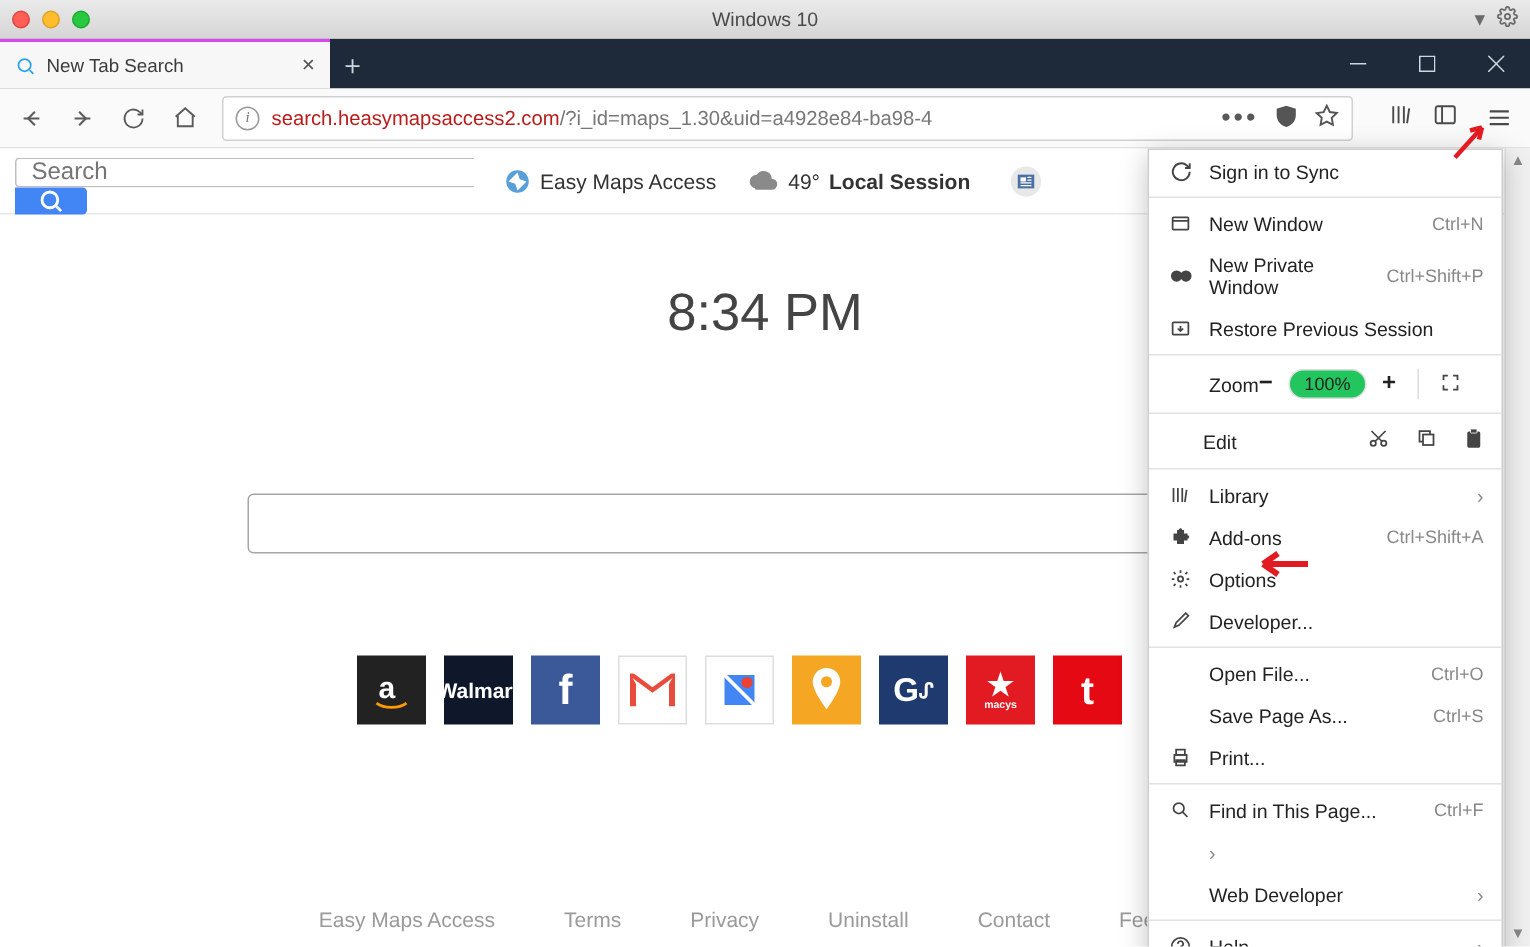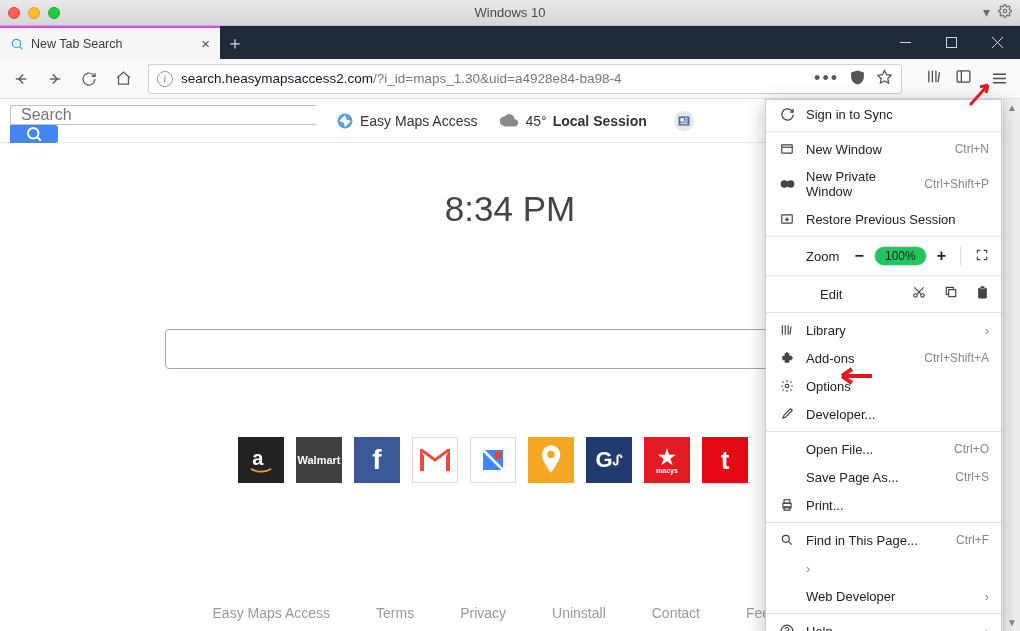--- a/index.html
+++ b/index.html
@@ -22,35 +22,35 @@
 .tab .tab-close { margin-left: auto; color: #555; font-size: 15px; cursor: pointer; }
 .new-tab-btn { width: 30px; height: 33px; color: #cfd6df; display: flex; align-items: center; justify-content: center; font-size: 18px; }
 .win-ctrls { margin-left: auto; display: flex; }
 .win-ctrls div { width: 46px; height: 33px; display: flex; align-items: center; justify-content: center; color: #cfd6df; }
 
 
 .nav-bar { height: 40px; background: #fafafa; border-bottom: 1px solid #e1e1e1; display: flex; align-items: center; padding: 0 6px; gap: 4px; }
 .nav-btn { width: 30px; height: 30px; display: flex; align-items: center; justify-content: center; color: #5a5a5a; border-radius: 4px; }
 .urlbar { flex: 1; height: 30px; margin: 0 6px; border: 1px solid #d0d0d0; border-radius: 3px; background: #fff; display: flex; align-items: center; padding: 0 8px; font-size: 13.5px; color: #777; overflow: hidden; }
 .urlbar .info-icon { width: 16px; height: 16px; border: 1px solid #999; border-radius: 50%; display: flex; align-items: center; justify-content: center; font-size: 10px; color: #777; margin-right: 8px; flex: none; font-family: Georgia, serif; font-style: italic; }
-.urlbar .host { color: #0f172a; }
+.urlbar .host { color: #b91c1c; }
 .ext-icons { display: flex; align-items: center; gap: 10px; color: #595959; }
 .ext-icons .dots { font-size: 18px; letter-spacing: 2px; }
 .right-icons { display: flex; align-items: center; gap: 12px; margin-left: 14px; color: #4a4a4a; }
 .hamburger { width: 30px; height: 30px; display: flex; align-items: center; justify-content: center; }
 
 
 .app-menu { position: absolute; top: 99px; right: 18px; width: 237px; background: #fff; border: 1px solid #ccc; box-shadow: 0 4px 18px rgba(0,0,0,0.25); font-size: 13px; color: #222; z-index: 100; }
 .app-menu .row { display: flex; align-items: center; padding: 6px 12px; min-height: 28px; }
 .app-menu .row .ico { width: 18px; height: 16px; margin-right: 10px; display: flex; align-items: center; justify-content: center; color: #444; flex: none; }
 .app-menu .row .lbl { flex: 1; }
 .app-menu .row .shortcut { color: #888; font-size: 12px; }
 .app-menu .row .chev { color: #888; font-size: 13px; }
 .app-menu .sep { height: 1px; background: #e2e2e2; margin: 3px 0; }
-.app-menu .zoom-row { justify-content: space-between; padding: 6px 12px; }
+.app-menu .zoom-row { padding: 6px 12px; }
 .app-menu .zoom-row .zoom-grp { display: flex; align-items: center; gap: 10px; }
 .app-menu .zoom-row .pct { background: #22c55e; border: 1px solid #ddd; border-radius: 12px; padding: 2px 10px; font-size: 12px; }
 .app-menu .zoom-row .divider { width: 1px; height: 20px; background: #ddd; margin: 0 4px; }
 .app-menu .edit-row { justify-content: space-between; }
 .app-menu .edit-row .edit-grp { display: flex; gap: 18px; }
 .arrow-to-menu { position: absolute; top: 79px; right: 24px; pointer-events: none; z-index: 101; }
 .arrow-to-options { position: absolute; z-index: 102; pointer-events: none; }
 
 
 .page { height: calc(631px - 26px - 33px - 40px); background: #fff; overflow: hidden; position: relative; }
@@ -188,21 +188,21 @@
       <svg width="18" height="18" viewBox="0 0 24 24">
           <circle cx="12" cy="12" r="10" fill="#5aa0d8"></circle>
           <path d="M12 4l2 6 6 2-8 8-2-6-6-2 8-8z" fill="#fff"></path>
         </svg>
       <span>Easy Maps Access</span>
     </div>
     <div class="pt-item">
       <svg width="22" height="16" viewBox="0 0 24 16">
           <path d="M6 13a5 5 0 0 1 1-9.9A6 6 0 0 1 18 6a4 4 0 0 1 0 8H6z" fill="#8a8a8a"></path>
         </svg>
-      <span>45°</span>
+      <span>49°</span>
       <b>Local Session</b>
     </div>
     <div class="pt-item" style="margin-left:6px;">
       <svg width="22" height="22" viewBox="0 0 24 24">
           <circle cx="12" cy="12" r="11" fill="#e8e8e8"></circle>
           <rect x="6" y="7" width="12" height="10" fill="#4a6fa5"></rect>
           <rect x="8" y="9" width="4" height="3" fill="#fff"></rect>
           <path d="M13 9h3M13 11h3M8 13h8M8 15h8" stroke="#fff" stroke-width="1"></path>
         </svg>
     </div>
@@ -211,21 +211,21 @@
   <div class="clock">8:34 PM</div>
   <div class="big-search"></div>
 
   <div class="tiles">
     <div class="tile" style="background:#222">
         <svg width="30" height="30" viewBox="0 0 24 24">
           <text x="5" y="16" font-size="16" fill="#fff" font-weight="bold">a</text>
           <path d="M4 19c4 3 12 3 16 0" stroke="#ff9900" stroke-width="1.5" fill="none"></path>
         </svg>
       </div>
-    <div class="tile" style="background:#404040;font-size:11px">Walmart</div>
+    <div class="tile" style="background:#0f172a;font-size:14px">Walmart</div>
     <div class="tile" style="background:#3b5998;font-size:28px;font-family:Arial">f</div>
     <div class="tile" style="background:#fff;border:1px solid #ddd">
         <svg width="30" height="22" viewBox="0 0 30 22">
           <path d="M0 0h30v22H0z" fill="#fff"></path>
           <path d="M0 0l15 11L30 0" stroke="#e74c3c" stroke-width="3" fill="none"></path>
           <path d="M0 0v22h4V7" fill="#e74c3c"></path>
           <path d="M30 0v22h-4V7" fill="#e74c3c"></path>
         </svg>
       </div>
     <div class="tile" style="background:#fff;border:1px solid #ddd">
@@ -320,21 +320,21 @@
       <span class="pct">100%</span>
       <span style="font-size:16px;font-weight:bold">+</span>
       <span class="divider"></span>
       <span><svg width="14" height="14" viewBox="0 0 24 24" fill="none" stroke="#444" stroke-width="2">
             <path d="M4 9V4h5M20 9V4h-5M4 15v5h5M20 15v5h-5"></path>
           </svg></span>
     </div>
   </div>
   <div class="sep"></div>
   <div class="row edit-row">
-    <span class="lbl" style="flex:0 0 auto; margin-left:42px">Edit</span>
+    <span class="lbl" style="flex:0 0 auto; margin-left:24px">Edit</span>
     <div class="edit-grp">
       <span><svg width="14" height="14" viewBox="0 0 24 24" fill="none" stroke="#444" stroke-width="2">
             <circle cx="6" cy="18" r="3"></circle>
             <circle cx="18" cy="18" r="3"></circle>
             <path d="M8 16L20 4M16 16L4 4"></path>
           </svg></span>
       <span><svg width="14" height="14" viewBox="0 0 24 24" fill="none" stroke="#444" stroke-width="2">
             <rect x="8" y="8" width="12" height="12"></rect>
             <path d="M16 8V4H4v12h4"></path>
           </svg></span>

